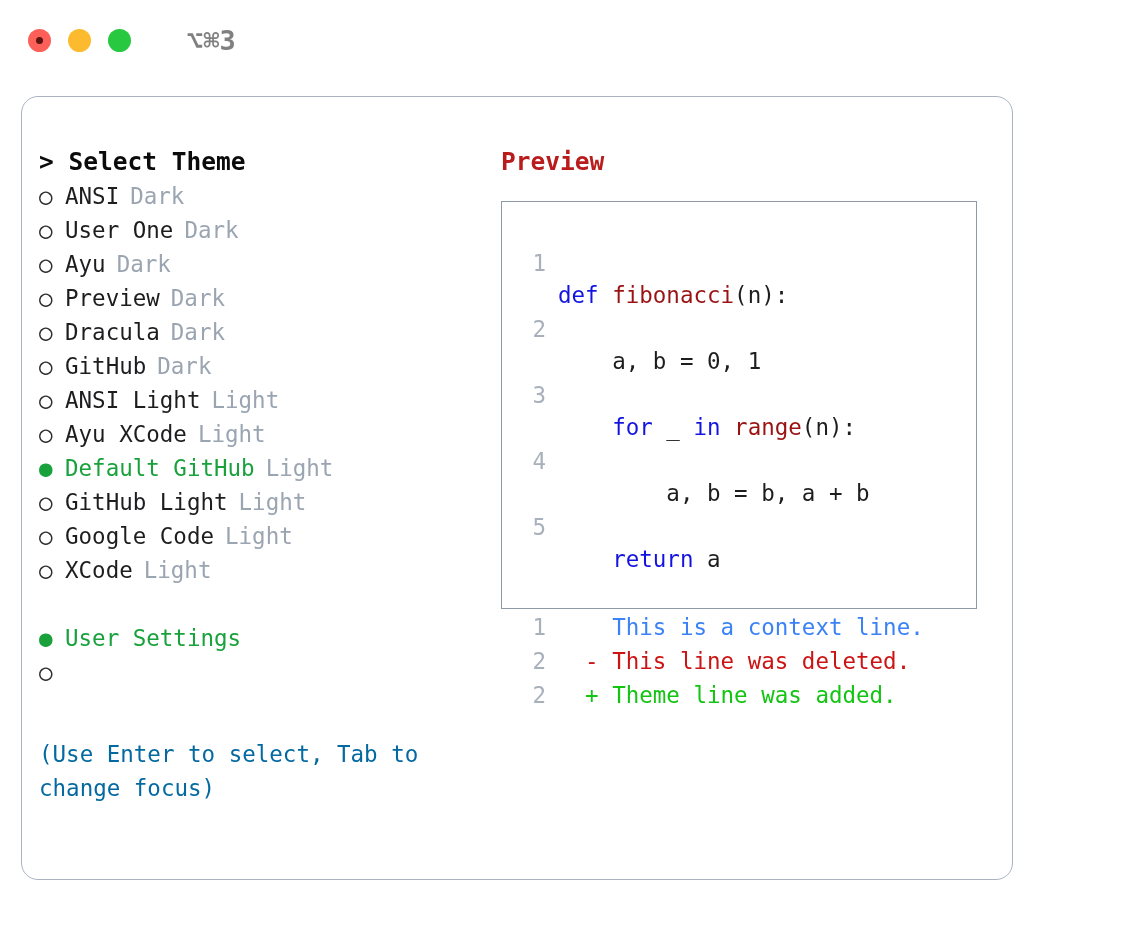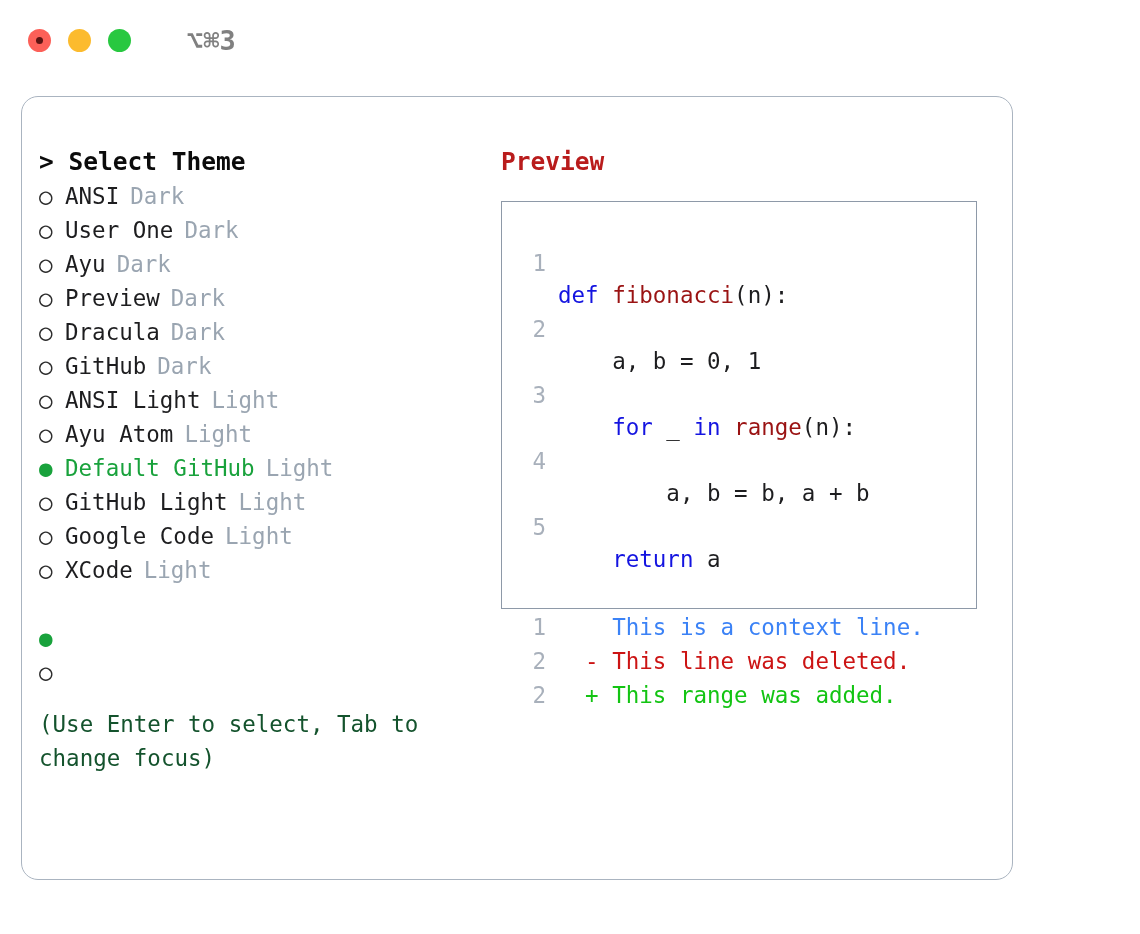--- a/index.html
+++ b/index.html
@@ -128,24 +128,24 @@
   .section-gap { height: 34px; }
   .subhdr {
     font-size: 22.5px;
     color: #0b0b0b;
     line-height: 34px;
     padding-left: 26px;
     white-space: pre;
   }
 
   .hint {
-    margin-top: 18px;
-    font-size: 22.5px;
-    line-height: 34px;
-    color: #14532d;
+    margin-top: 48px;
+    font-size: 22.5px;
+    line-height: 34px;
+    color: #0369a1;
     width: 400px;
   }
 
   
   .right {
     position: absolute;
     left: 479px;
     top: 48px;
     width: 490px;
   }
@@ -208,32 +208,32 @@
         <div class="hdr">&gt; Select Theme</div>
 
         <div class="list" id="theme-list">
             <div class="row"><span class="bullet off">○</span><span class="label">ANSI</span><span class="cat">Dark</span></div>
             <div class="row"><span class="bullet off">○</span><span class="label">User One</span><span class="cat">Dark</span></div>
             <div class="row"><span class="bullet off">○</span><span class="label">Ayu</span><span class="cat">Dark</span></div>
             <div class="row"><span class="bullet off">○</span><span class="label">Preview</span><span class="cat">Dark</span></div>
             <div class="row"><span class="bullet off">○</span><span class="label">Dracula</span><span class="cat">Dark</span></div>
             <div class="row"><span class="bullet off">○</span><span class="label">GitHub</span><span class="cat">Dark</span></div>
             <div class="row"><span class="bullet off">○</span><span class="label">ANSI Light</span><span class="cat">Light</span></div>
-            <div class="row"><span class="bullet off">○</span><span class="label">Ayu Atom</span><span class="cat">Light</span></div>
+            <div class="row"><span class="bullet off">○</span><span class="label">Ayu XCode</span><span class="cat">Light</span></div>
             <div class="row"><span class="bullet on">●</span><span class="label sel">Default GitHub</span><span class="cat">Light</span></div>
             <div class="row"><span class="bullet off">○</span><span class="label">GitHub Light</span><span class="cat">Light</span></div>
             <div class="row"><span class="bullet off">○</span><span class="label">Google Code</span><span class="cat">Light</span></div>
             <div class="row"><span class="bullet off">○</span><span class="label">XCode</span><span class="cat">Light</span></div>
           </div>
 
         <div class="section-gap"></div>
 
 
         <div id="apply-list">
-            <div class="row"><span class="bullet on">●</span></div>
+            <div class="row"><span class="bullet on">●</span><span class="label sel">User Settings</span></div>
             <div class="row"><span class="bullet off">○</span></div>
           </div>
 
         <div class="hint">(Use Enter to select, Tab to change focus)</div>
       </div>
 
       <div class="right">
         <div class="prev-title">Preview</div>
 
         <div class="prev-box">
@@ -241,20 +241,20 @@
               <div class="code-line"><span class="ln">1</span><span class="code-txt"><span class="kw">def</span><span class="pl"> </span><span class="fn">fibonacci</span><span class="pl">(n):</span></span></div>
               <div class="code-line"><span class="ln">2</span><span class="code-txt"><span class="pl">    a, b = 0, 1</span></span></div>
               <div class="code-line"><span class="ln">3</span><span class="code-txt"><span class="pl">    </span><span class="kw">for</span><span class="pl"> _ </span><span class="kw">in</span><span class="pl"> </span><span class="fn">range</span><span class="pl">(n):</span></span></div>
               <div class="code-line"><span class="ln">4</span><span class="code-txt"><span class="pl">        a, b = b, a + b</span></span></div>
               <div class="code-line"><span class="ln">5</span><span class="code-txt"><span class="pl">    </span><span class="kw">return</span><span class="pl"> a</span></span></div>
             </div>
           <div class="blank-line"></div>
           <div id="diff-block">
               <div class="code-line"><span class="ln">1</span><span class="ctx">    </span><span class="ctx">This is a context line.</span></div>
               <div class="code-line"><span class="ln">2</span><span class="del">  - </span><span class="del">This line was deleted.</span></div>
-              <div class="code-line"><span class="ln">2</span><span class="add">  + </span><span class="add">This range was added.</span></div>
+              <div class="code-line"><span class="ln">2</span><span class="add">  + </span><span class="add">Theme line was added.</span></div>
             </div>
         </div>
       </div>
 
     </div>
   </div>
 </div>
 
 </body></html>

